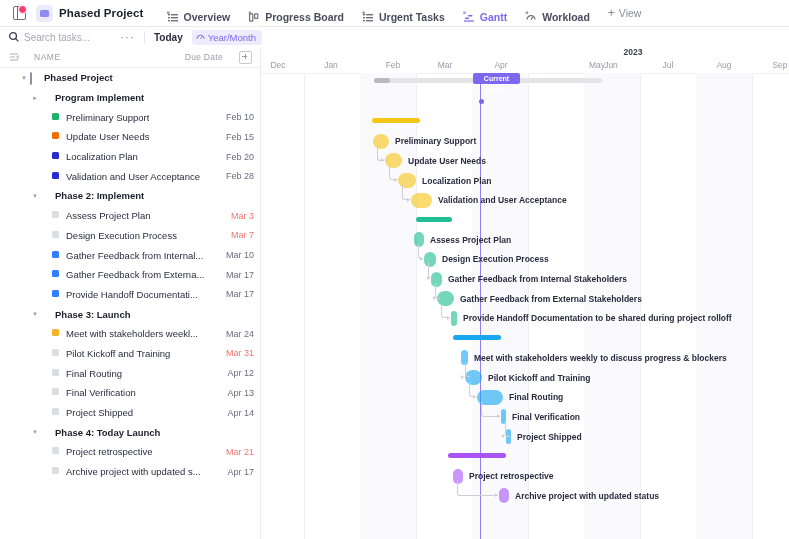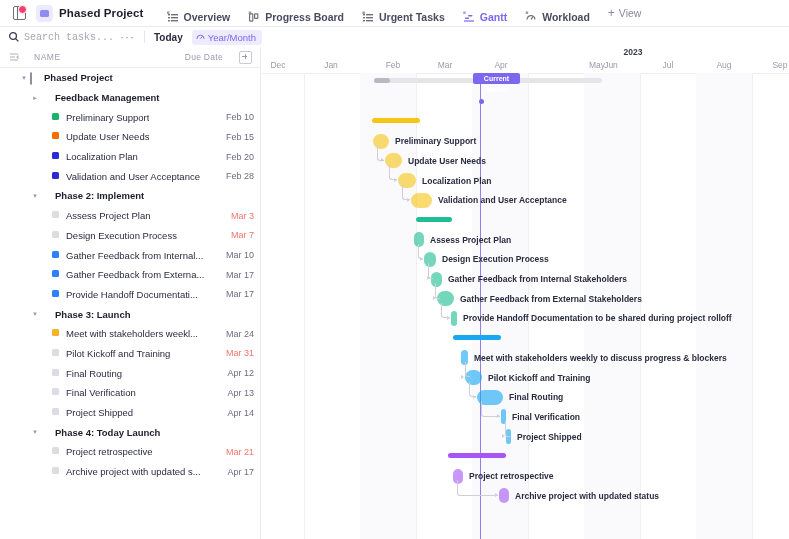--- a/index.html
+++ b/index.html
@@ -51,21 +51,21 @@
   .tab-add .plus{font-size:12px;margin-right:4px;line-height:1;}
 
   
   .searchrow{
     position:absolute;left:0;top:27px;width:789px;height:20px;
     display:flex;align-items:center;background:#fff;box-sizing:border-box;padding:0 8px;
   }
   .search-ico{width:12px;height:12px;margin-right:4px;flex:none;}
   .search-input{
     border:none;outline:none;background:transparent;
-    font-family:Liberation Mono, monospace;font-size:10px;color:#3a3a4c;
+    font-family:Liberation Sans, sans-serif;font-size:10px;color:#3a3a4c;
     width:90px;padding:0;
   }
   .search-input::placeholder{color:#a7a7b5;}
   .dots{color:#8a8a9a;font-size:12px;letter-spacing:1px;margin-left:6px;cursor:pointer;line-height:1;}
   .vdiv{width:1px;height:12px;background:#e4e4ea;margin:0 9px;}
   .today-btn{font-size:10px;font-weight:bold;color:#2b2b40;cursor:pointer;}
   .ym-btn{
     display:flex;align-items:center;margin-left:9px;background:#eeebff;color:#7b68ee;
     border-radius:3px;padding:2px 6px 2px 4px;font-size:9.5px;cursor:pointer;
   }
@@ -283,21 +283,21 @@
     <div class="rows" id="task-rows">
         <div class="row group" style="padding-left: 20px;">
           <span class="twisty">▾</span>
           <span class="ricon"><span class="folder-ico"></span></span>
           <span class="rname">Phased Project</span>
           <span class="rdue"></span>
         </div>
         <div class="row group" style="padding-left: 31px;">
           <span class="twisty">▸</span>
           <span class="ricon"><span class="list-ico"></span></span>
-          <span class="rname">Feedback Management</span>
+          <span class="rname">Program Implement</span>
           <span class="rdue"></span>
         </div>
         <div class="row" style="padding-left: 42px;">
           <span class="twisty"></span>
           <span class="ricon">
             <span class="sq" style="background:#18b26b"></span>
           </span>
           <span class="rname">Preliminary Support</span>
           <span class="rdue">Feb 10</span>
         </div>

